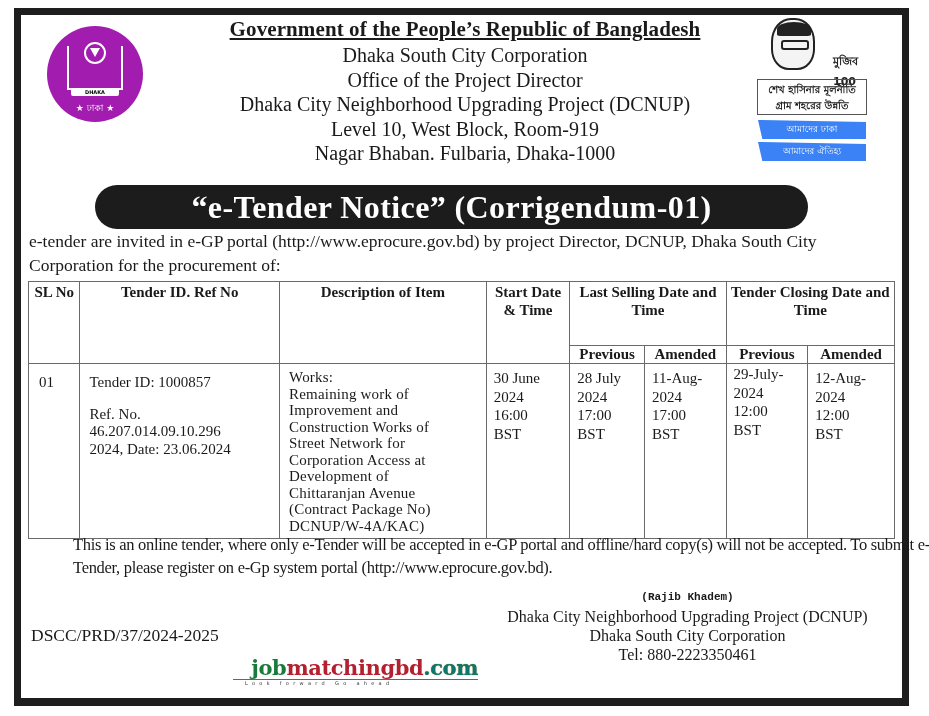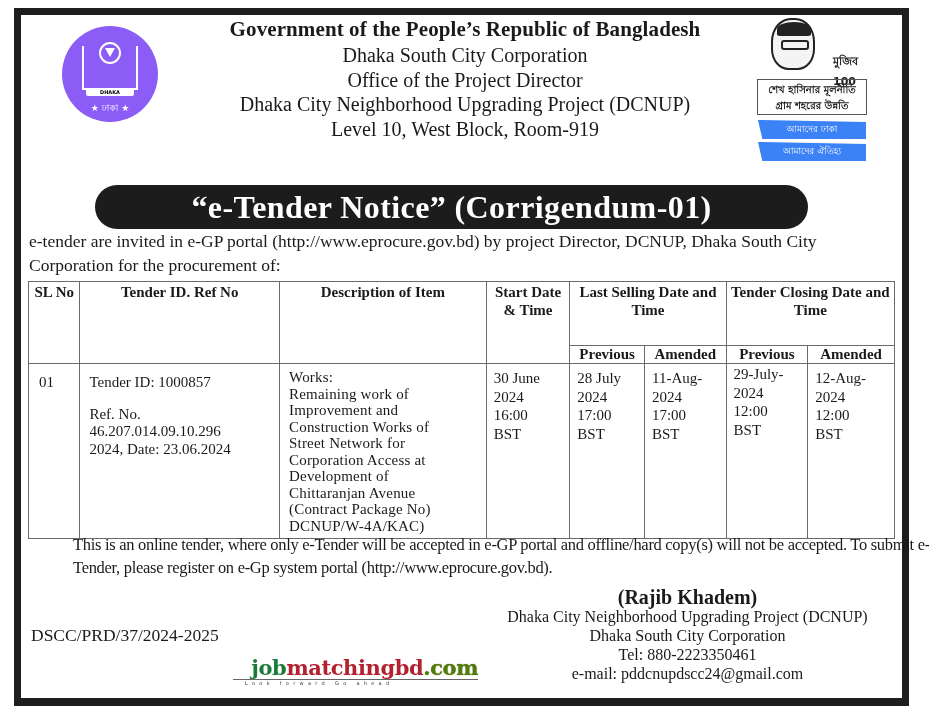--- a/index.html
+++ b/index.html
@@ -6,22 +6,22 @@
     html, body { width: 929px; height: 716px; background: #ffffff; overflow: hidden; }
     body { font-family: "Liberation Serif", "DejaVu Serif", serif; color: #1a1a1a; position: relative; }
 
     .frame {
       position: absolute; left: 14px; top: 8px; width: 895px; height: 698px;
       border: 7px solid #1e1e1e; border-bottom-width: 8px; background: #fff;
     }
 
     
     .seal {
-      position: absolute; left: 62px; top: 26px; width: 96px; height: 96px; border-radius: 50%;
-      background: #8b5cf6;
+      position: absolute; left: 47px; top: 26px; width: 96px; height: 96px; border-radius: 50%;
+      background: #a21caf;
     }
     .seal-inner {
       position: absolute; left: 20px; top: 20px; width: 56px; height: 44px; border: 2px solid #fff;
       border-top: none;
     }
     .seal-emblem {
       position: absolute; left: 37px; top: 16px; width: 22px; height: 22px; border-radius: 50%;
       border: 2px solid #fff;
     }
     .seal-emblem::after {
@@ -31,21 +31,21 @@
     .seal-band {
       position: absolute; left: 24px; top: 62px; width: 48px; height: 8px; background: #fff; border-radius: 2px;
       font: bold 5px "DejaVu Sans", sans-serif; color: #000; text-align: center; line-height: 8px;
     }
     .seal-text {
       position: absolute; left: 0; bottom: 6px; width: 100%; text-align: center; color: #fff;
       font: 9px "DejaVu Sans", sans-serif;
     }
 
     .header-block { position: absolute; left: 150px; top: 16px; width: 630px; text-align: center; }
-    .h-title { font-size: 21px; font-weight: bold; line-height: 27px; letter-spacing: 0.1px; }
+    .h-title { font-size: 21px; font-weight: bold; line-height: 27px; letter-spacing: 0.1px; text-decoration: underline; }
     .h-line { font-size: 20px; line-height: 24.6px; }
 
     .mujib {
       position: absolute; left: 769px; top: 16px; width: 105px; height: 68px;
     }
     .mujib-face {
       position: absolute; left: 2px; top: 2px; width: 44px; height: 52px; border-radius: 45% 45% 40% 40%;
       border: 2px solid #222; background: #f4f4f4;
     }
     .mujib-face::before {
@@ -112,32 +112,32 @@
     .closing {
       position: absolute; left: 32px; top: 533px; width: 860px; font-size: 16.5px; line-height: 23px;
       letter-spacing: -0.3px;
       margin-left: 41px;
     }
 
     .signature {
       position: absolute; left: 475px; top: 588px; width: 425px; text-align: center;
       font-size: 16px; line-height: 19px;
     }
-    .sig-name { font-weight: bold; font-size: 20px; }
+    .sig-name { font-weight: bold; font-size: 11px; font-family: Liberation Mono, monospace; }
 
     .memo-no { position: absolute; left: 31px; top: 624px; font-size: 17.5px; line-height: 22px; }
 
     .watermark { position: absolute; left: 233px; top: 657px; width: 245px; text-align: right; }
     .wm-main {
       font-family: "DejaVu Serif", serif; font-weight: bold; font-size: 21px; line-height: 22px; letter-spacing: -0.4px;
       border-bottom: 1.5px solid #666;
     }
     .wm-g { color: #1a7a3a; }
     .wm-r { color: #b3202f; }
-    .wm-y { color: #4d7c0f; text-shadow: 0 0 1px #776600; }
+    .wm-y { color: #0f766e; text-shadow: 0 0 1px #776600; }
     .wm-tag {
       font: 5px "DejaVu Sans", sans-serif; color: #333; letter-spacing: 4.3px; text-align: left; line-height: 7px;
       padding-left: 12px;
     }
   </style>
 </head>
 <body>
 
 <div class="frame"></div>
 
@@ -147,20 +147,21 @@
   <div class="seal-band">DHAKA</div>
   <div class="seal-text">★ ঢাকা ★</div>
 </div>
 
 <div class="header-block">
   <div class="h-title">Government of the People’s Republic of Bangladesh</div>
   <div class="h-line">Dhaka South City Corporation</div>
   <div class="h-line">Office of the Project Director</div>
   <div class="h-line">Dhaka City Neighborhood Upgrading Project (DCNUP)</div>
   <div class="h-line">Level 10, West Block, Room-919</div>
+  <div class="h-line">Nagar Bhaban. Fulbaria, Dhaka-1000</div>
 </div>
 
 <div class="mujib">
   <div class="mujib-face"></div>
   <div class="mujib-badge">মুজিব 100</div>
 </div>
 <div class="slogan-box">
   <div>শেখ হাসিনার মূলনীতি</div>
   <div>গ্রাম শহরের উন্নতি</div>
 </div>
@@ -252,21 +253,20 @@
 </tbody>
   </table>
 
 <div class="closing">This is an online tender, where only e-Tender will be accepted in e-GP portal and offline/hard copy(s) will not be accepted. To submit e-Tender, please register on e-Gp system portal (http://www.eprocure.gov.bd).</div>
 
 <div class="signature">
   <div class="sig-name">(Rajib Khadem)</div>
   <div>Dhaka City Neighborhood Upgrading Project (DCNUP)</div>
   <div>Dhaka South City Corporation</div>
   <div>Tel: 880-2223350461</div>
-  <div>e-mail: pddcnupdscc24@gmail.com</div>
 </div>
 
 <div class="memo-no">DSCC/PRD/37/2024-2025</div>
 
 <div class="watermark">
   <div class="wm-main">
     <span class="wm-g">job</span><span class="wm-r">matchingbd</span><span class="wm-y">.com</span>
   </div>
   <div class="wm-tag">Look forward Go ahead</div>
 </div>

